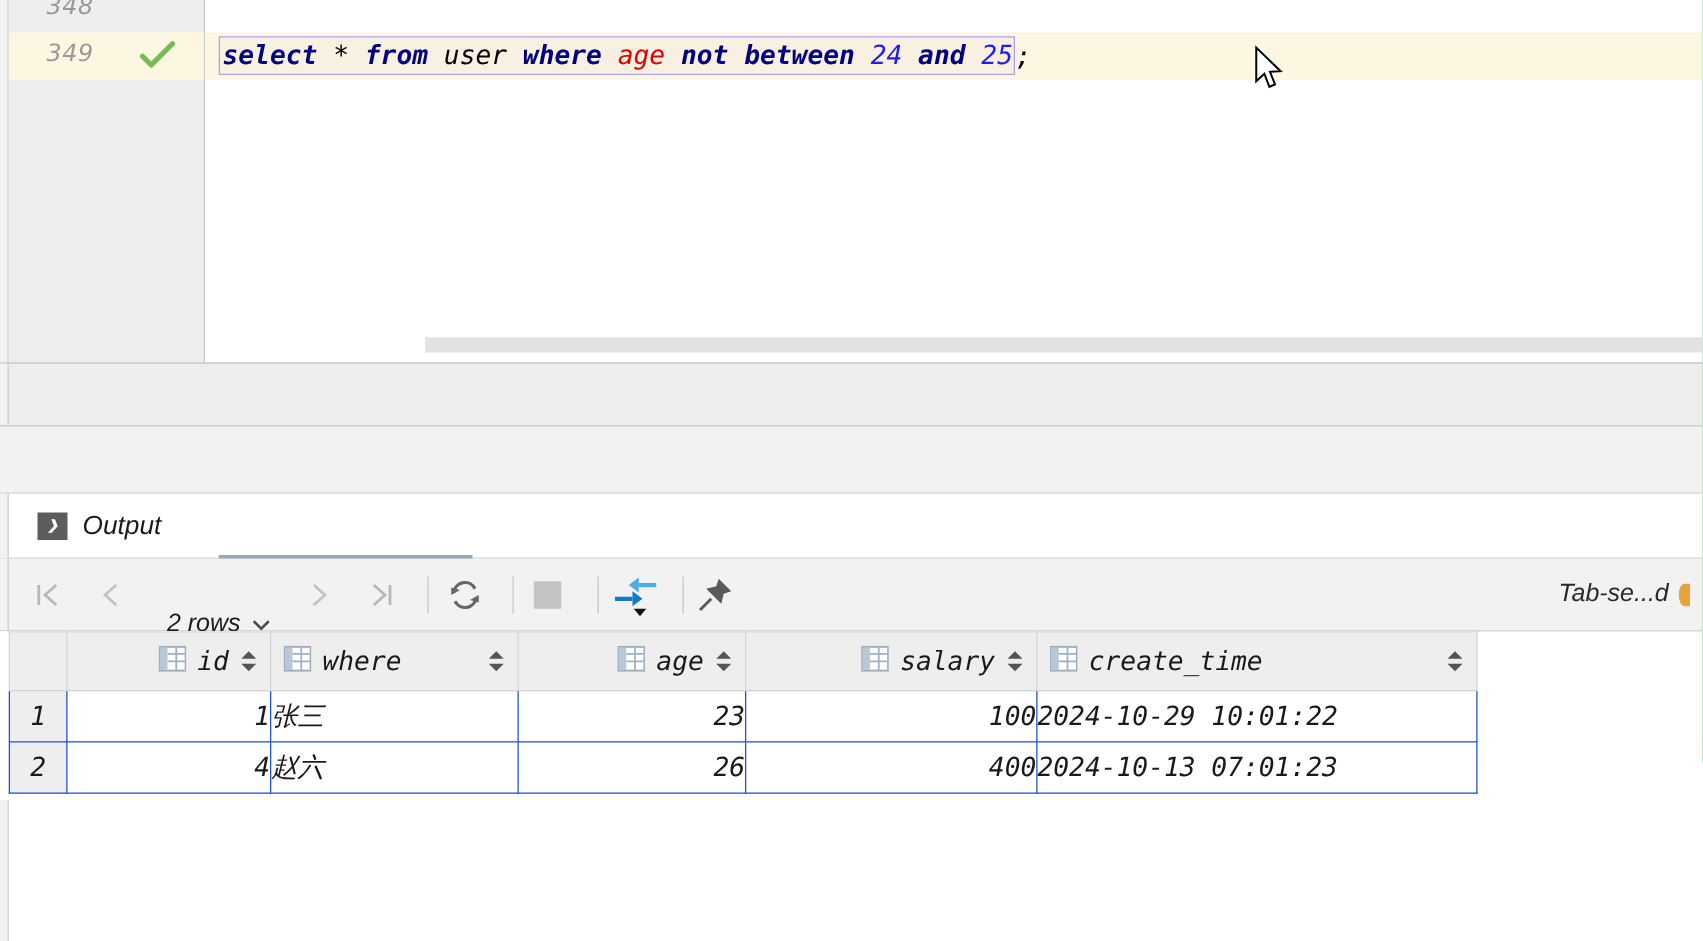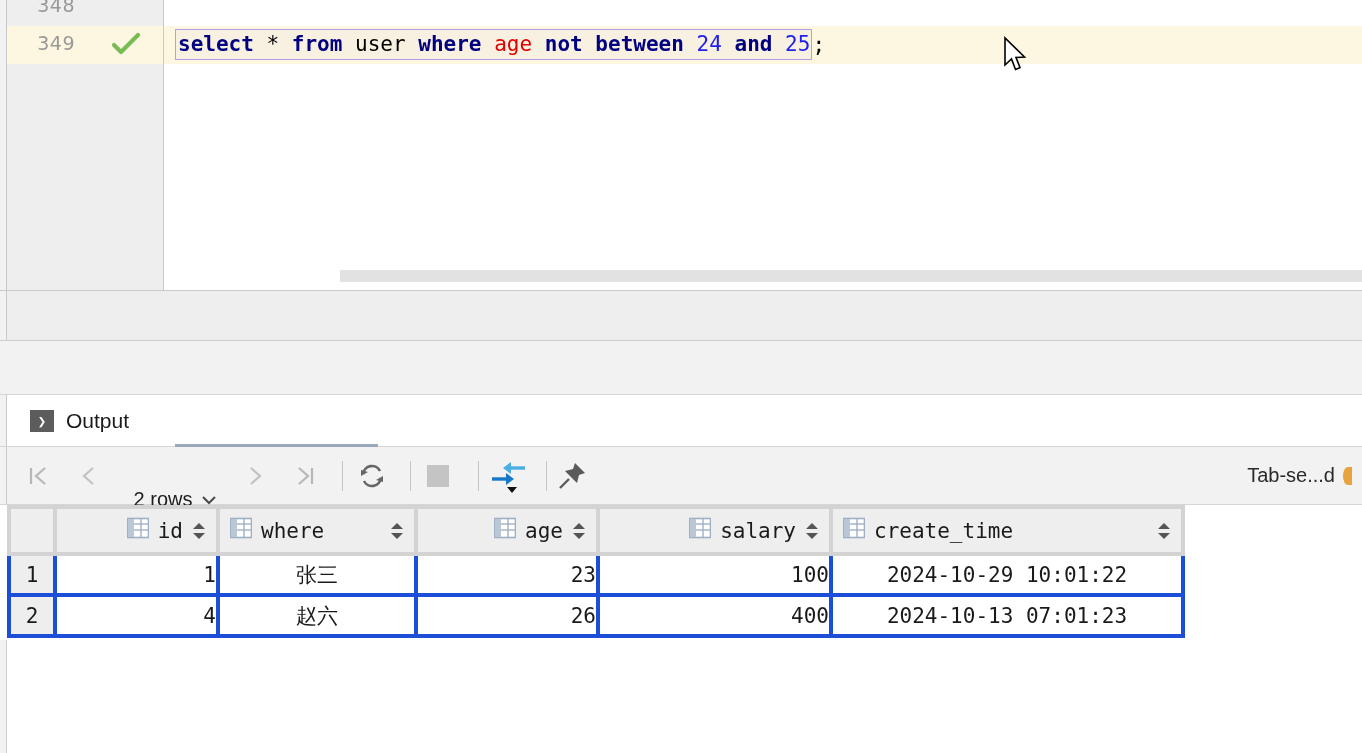--- a/index.html
+++ b/index.html
@@ -10,20 +10,21 @@
     overflow: hidden;
     background: #ffffff;
     font-family: "Liberation Sans", sans-serif;
   }
 
   #app {
     position: relative;
     width: 1362px;
     height: 753px;
     background: #22c55e;
+    font-style: italic;
   }
 
   
   .editor-area {
     position: absolute;
     left: 0; top: 0;
     width: 1362px; height: 290px;
     background: #ffffff;
     overflow: hidden;
   }
@@ -294,21 +295,21 @@
   }
   table.datagrid {
     position: absolute;
     left: 7px;
     top: 0;
     border-collapse: collapse;
     table-layout: fixed;
     background: #ffffff;
   }
   table.datagrid th, table.datagrid td {
-    border: 4px solid #1d4ed8;
+    border: 1px solid #1d4ed8;
     padding: 0;
     height: 41px;
     box-sizing: border-box;
     font-family: "DejaVu Sans Mono", monospace;
     font-size: 21px;
     color: #1a1a1a;
   }
   table.datagrid thead th {
     background: #eeeeee;
     border-color: #d3d3d3;
@@ -332,21 +333,21 @@
     gap: 2px;
     line-height: 0;
   }
   .rownum {
     background: #eeeeee;
     text-align: center;
     color: #1a1a1a;
     width: 46px;
   }
   .cell-num { text-align: right; padding-right: 12px; }
-  .cell-txt { text-align: center; padding-left: 10px; }
+  .cell-txt { text-align: left; padding-left: 10px; }
   .cell-cjk { font-family: "DejaVu Sans", sans-serif; font-size: 21px; }
 
   
   .cursor {
     position: absolute;
     left: 1003px;
     top: 36px;
     width: 26px;
     height: 40px;
     pointer-events: none;

